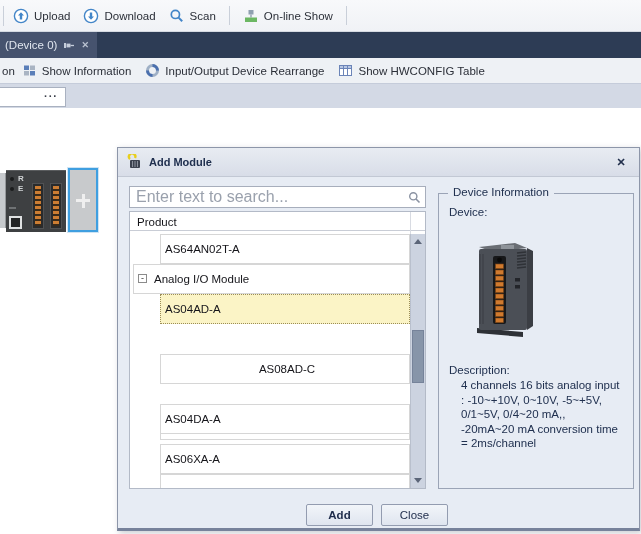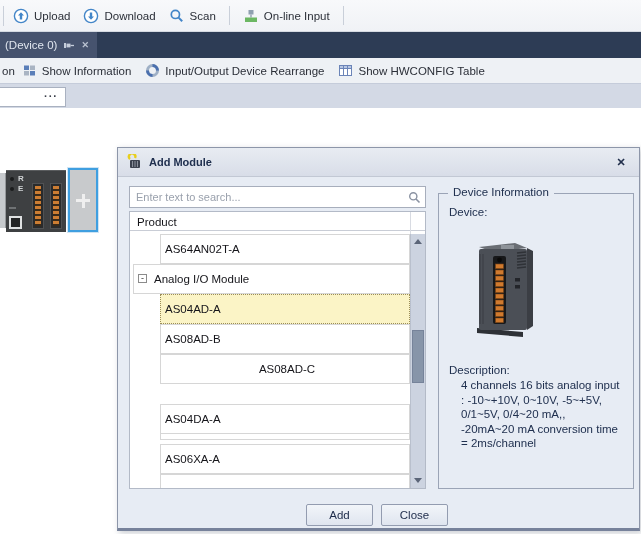--- a/index.html
+++ b/index.html
@@ -77,21 +77,21 @@
     display:flex; align-items:center; padding:0 9px;
   }
   .dlg-title .t{ margin-left:6px; font-weight:bold; color:#20304f; font-size:11px; }
   .dlg-close{ margin-left:auto; width:18px; text-align:center; color:#22304c; font-weight:bold; font-size:11px; }
   .search{
     position:absolute; left:11px; top:38px; width:297px; height:22px;
     background:#fff; border:1px solid #a7aebc;
   }
   .search input{
     position:absolute; left:0; top:0; width:100%; height:100%; border:0; outline:none;
-    padding:0 20px 0 6px; font-family:"Liberation Sans",sans-serif; font-size:11px; color:#333;
+    padding:0 20px 0 6px; font-family:"Liberation Sans",sans-serif; font-size:16px; color:#333;
     background:transparent;
   }
   .search input::placeholder{ color:#9aa1ad; opacity:1; }
   .search .mag{ position:absolute; right:4px; top:4px; }
   .listbox{
     position:absolute; left:11px; top:63px; width:297px; height:278px;
     background:#fff; border:1px solid #b3bac7; overflow:hidden;
   }
   .list-header{
     position:absolute; left:0; top:0; width:100%; height:19px;
@@ -132,21 +132,21 @@
   .device-img{ position:absolute; left:30px; top:44px; }
   .desc-text{
     position:absolute; left:22px; top:184px; width:168px;
     color:#20304f; line-height:14.5px; white-space:pre-line;
   }
   .btn{
     position:absolute; top:356px; width:67px; height:22px;
     background:linear-gradient(#f2f5f9,#dfe5ef); border:1px solid #939cb0; border-radius:2px;
     text-align:center; line-height:20px; color:#1d2b4a;
   }
-  .btn.add{ left:188px; }
+  .btn.add{ left:188px;font-weight:bold; }
   .btn.close{ left:263px; }
 </style>
 </head>
 <body>
 
 <div class="screen">
 
   <div class="toolbar-top">
     <div class="lead-sep"></div>
     <div class="tb-item">
@@ -170,21 +170,21 @@
       </svg>
       <span>Scan</span>
     </div>
     <div class="tb-sep"></div>
     <div class="tb-item">
       <svg width="16" height="16" viewBox="0 0 16 16">
         <rect x="5.5" y="2" width="5" height="4.5" fill="#8fa0b0"></rect>
         <line x1="8" y1="6.5" x2="8" y2="9.5" stroke="#8fa0b0" stroke-width="1.4"></line>
         <rect x="2" y="9.5" width="12" height="4.5" fill="#6cb763"></rect>
       </svg>
-      <span>On-line Input</span>
+      <span>On-line Show</span>
     </div>
     <div class="tb-sep"></div>
   </div>
 
   <div class="tabbar">
     <div class="tab">
       <span>(Device 0)</span>
       <svg width="12" height="11" viewBox="0 0 12 11">
         <rect x="1" y="3" width="2" height="5" fill="#c6cedb"></rect>
         <rect x="3.5" y="3.6" width="4" height="3.8" fill="#c6cedb"></rect>
@@ -275,21 +275,20 @@
 
     <div class="listbox">
       <div class="list-header">
         <span>Product</span>
         <span class="hdr-gap"></span>
       </div>
       <div class="list-body">
           <div class="cell item" style="top: 0px;"><span>AS64AN02T-A</span></div>
           <div class="cell group" style="top: 30px;"><span class="expander">-</span><span>Analog I/O Module</span></div>
           <div class="cell item selected" style="top: 60px;"><span>AS04AD-A</span></div>
-          <div class="cell item" style="top: 90px;"><span>AS08AD-B</span></div>
           <div class="cell item" style="top: 120px; text-align: center;"><span>AS08AD-C</span></div>
           <div class="cell item" style="top: 150px; margin-top: 26px;"><span>AS02ADH-A</span></div>
           <div class="cell item" style="top: 170px;"><span>AS04DA-A</span></div>
           <div class="cell item" style="top: 210px;"><span>AS06XA-A</span></div>
           <div class="cell item" style="top: 240px;"></div>
         </div>
       <div class="vscroll">
         <div class="arr up"></div>
         <div class="thumb"></div>
         <div class="arr down"></div>

